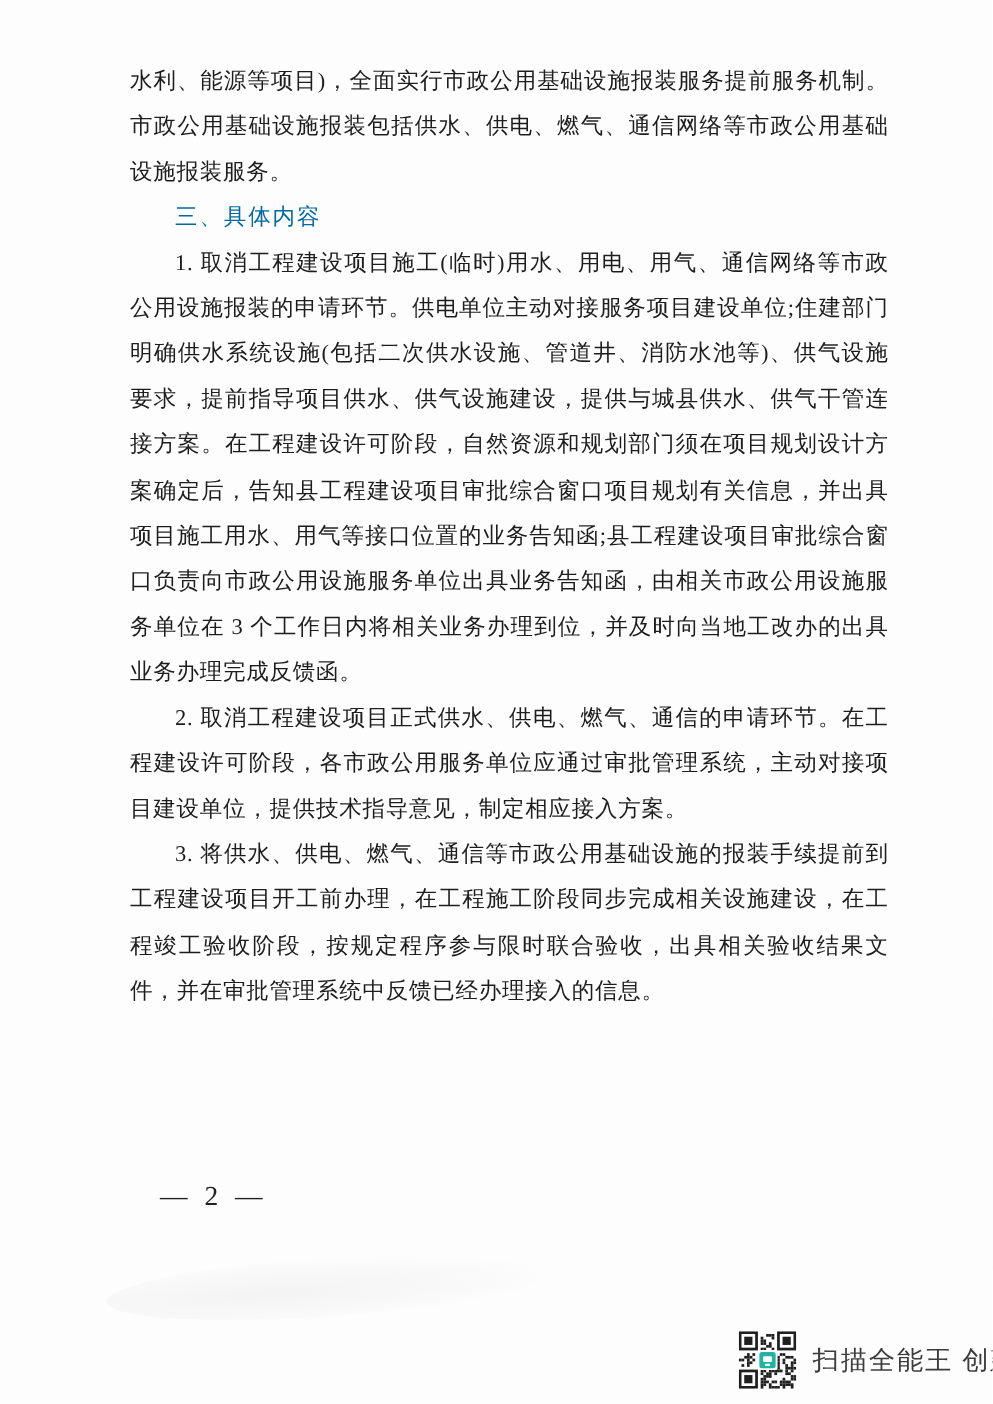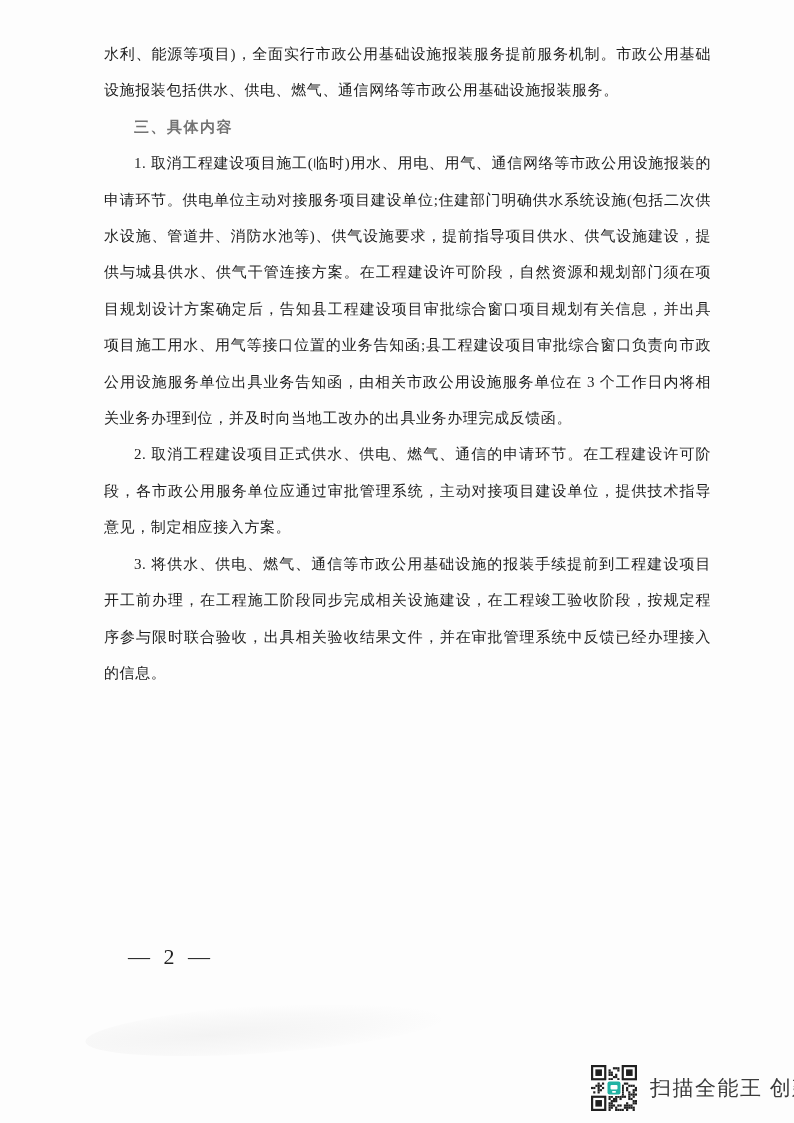--- a/index.html
+++ b/index.html
@@ -15,42 +15,42 @@
     font-family: "Liberation Serif", serif;
   }
   .page {
     position: absolute;
     inset: 0;
     background: #fdfdfd;
   }
   .content {
     position: absolute;
     left: 104px;
-    top: 36px;
+    top: 46px;
     width: 607px;
     text-align: justify;
     text-justify: inter-character;
-    font-size: 15px;
+    font-size: 18px;
     line-height: 36.4px;
     letter-spacing: 0.6px;
     color: #1d1d1d;
   }
   .para {
     margin: 0;
     padding: 0;
   }
   .indent {
     text-indent: 2em;
   }
   .heading {
     text-indent: 2em;
     font-family: "Liberation Sans", sans-serif;
-    font-weight: 700;
+    font-weight: 400;
     letter-spacing: 1.5px;
-    color: #737373;
+    color: #0369a1;
   }
   .pageno {
     position: absolute;
     left: 128px;
     top: 944px;
     font-size: 22px;
     letter-spacing: 4px;
     color: #222222;
     font-family: "Liberation Serif", serif;
   }

